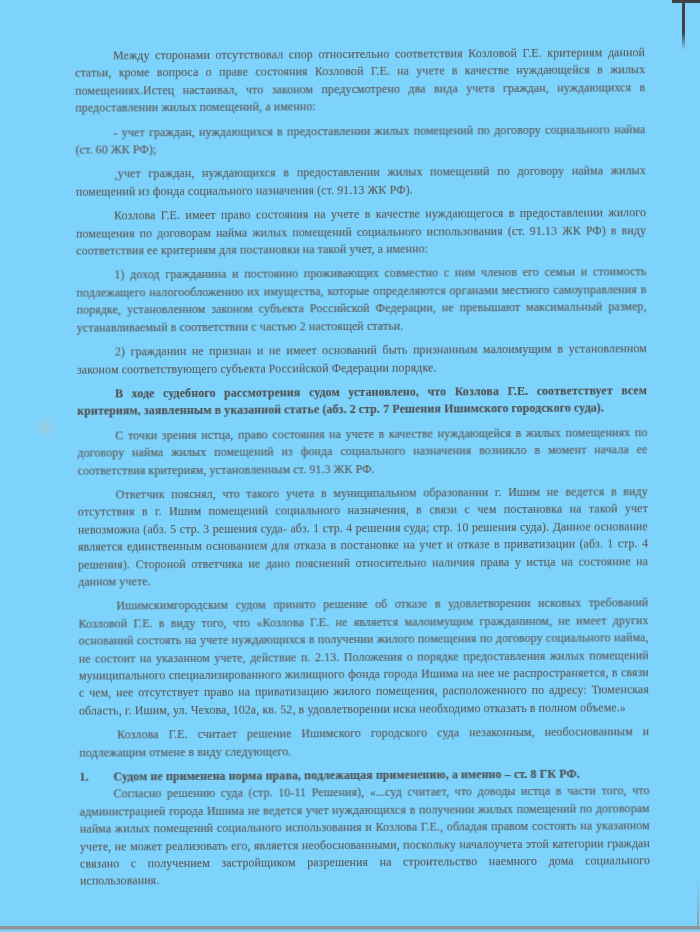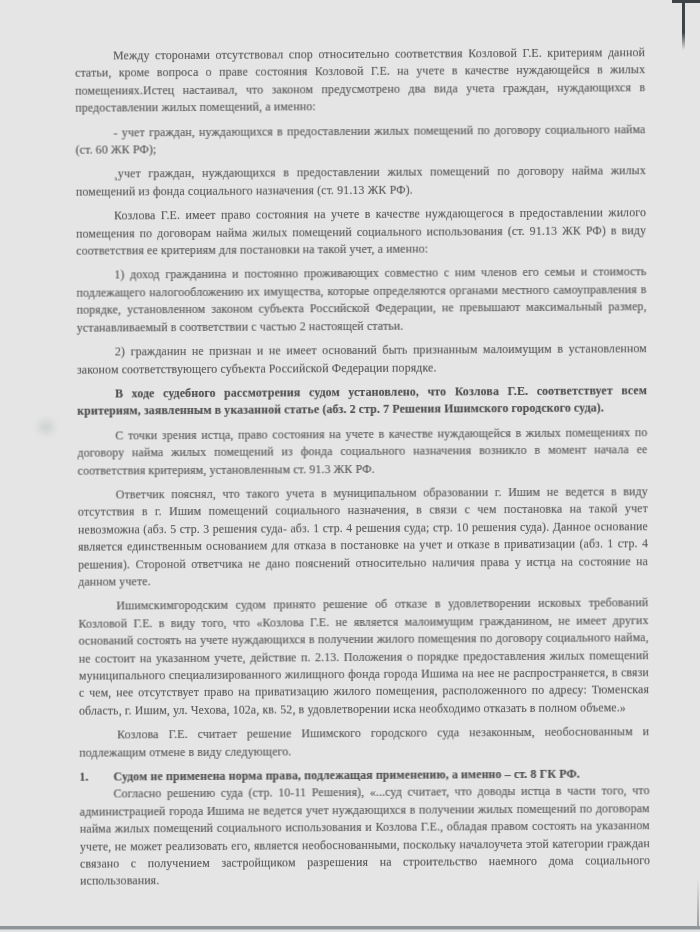--- a/index.html
+++ b/index.html
@@ -4,21 +4,21 @@
 <style>
   html, body {
     margin: 0;
     padding: 0;
     background: #ffffff;
   }
   .page {
     position: relative;
     width: 700px;
     height: 932px;
-    background: #e5e5e5;
+    background: #7dd3fc;
     overflow: hidden;
     font-family: "Liberation Serif", "DejaVu Serif", serif;
   }
   
   .doc {
     position: absolute;
     left: 75px;
     top: 46px;
     width: 570px;
     color: #5c5c5c;

